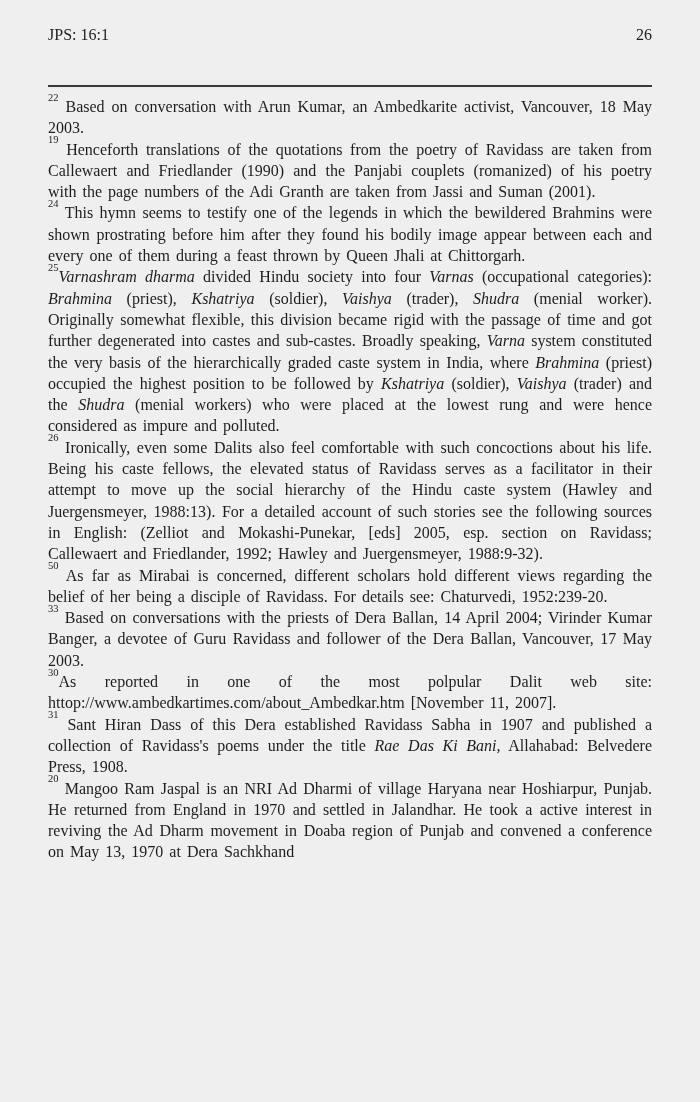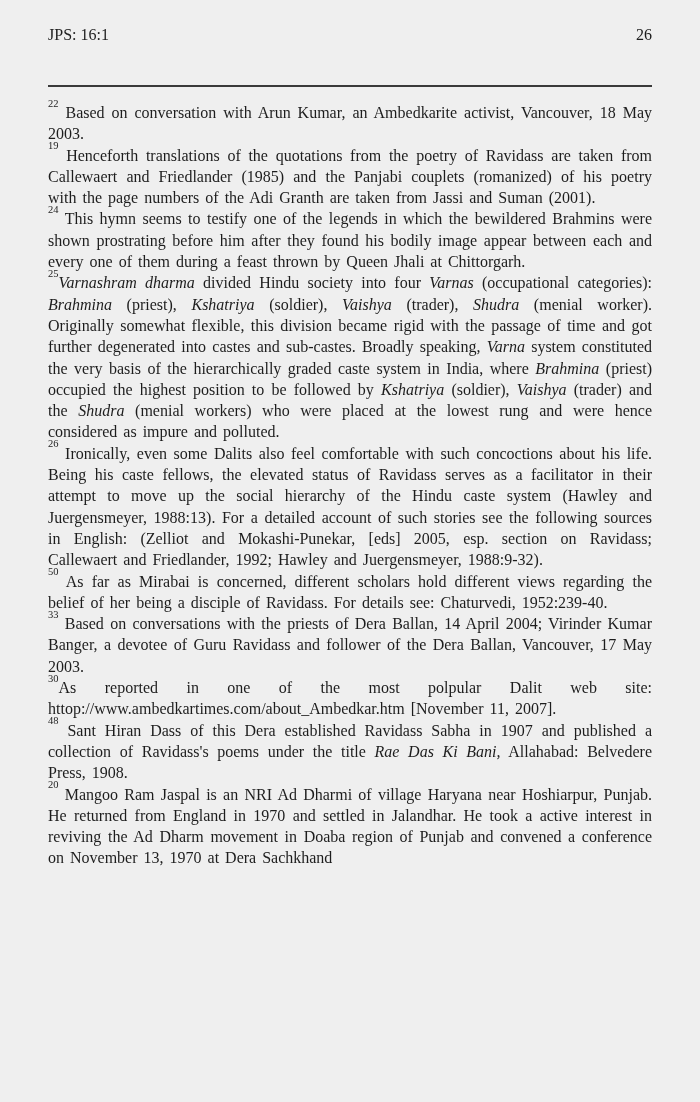--- a/index.html
+++ b/index.html
@@ -28,21 +28,21 @@
     font-size: 16px;
     line-height: 18px;
   }
   .separator {
     border: none;
     border-top: 2px solid #3a3a3a;
     margin: 41px 0 0 0;
     width: 100%;
   }
   .footnotes {
-    margin-top: 15px;
+    margin-top: 9px;
     font-size: 16px;
     line-height: 21.3px;
     word-spacing: 2px;
   }
   p.footnote {
     margin: 0;
     text-align: justify;
   }
   sup.fn-marker {
     font-size: 10.5px;
@@ -61,24 +61,24 @@
 
   <div class="page-header">
     <span>JPS: 16:1</span>
     <span>26</span>
   </div>
 
   <hr class="separator">
 
   <div class="footnotes">
       <p class="footnote"><sup class="fn-marker">22</sup><span> Based on conversation with Arun Kumar, an Ambedkarite activist, Vancouver, 18 May 2003.</span></p>
-      <p class="footnote"><sup class="fn-marker">19</sup><span> Henceforth translations of the quotations from the poetry of Ravidass are taken from Callewaert and Friedlander (1985) and the Panjabi couplets (romanized) of his poetry with the page numbers of the Adi Granth are taken from Jassi and Suman (2001).</span></p>
+      <p class="footnote"><sup class="fn-marker">19</sup><span> Henceforth translations of the quotations from the poetry of Ravidass are taken from Callewaert and Friedlander (1990) and the Panjabi couplets (romanized) of his poetry with the page numbers of the Adi Granth are taken from Jassi and Suman (2001).</span></p>
       <p class="footnote"><sup class="fn-marker">24</sup><span> This hymn seems to testify one of the legends in which the bewildered Brahmins were shown prostrating before him after they found his bodily image appear between each and every one of them during a feast thrown by Queen Jhali at Chittorgarh.</span></p>
       <p class="footnote"><sup class="fn-marker">25</sup><em class="fn-italic">Varnashram dharma</em><span> divided Hindu society into four </span><em class="fn-italic">Varnas</em><span> (occupational categories): </span><em class="fn-italic">Brahmina</em><span> (priest), </span><em class="fn-italic">Kshatriya</em><span> (soldier), </span><em class="fn-italic">Vaishya</em><span> (trader), </span><em class="fn-italic">Shudra</em><span> (menial worker). Originally somewhat flexible, this division became rigid with the passage of time and got further degenerated into castes and sub-castes. Broadly speaking, </span><em class="fn-italic">Varna</em><span> system constituted the very basis of the hierarchically graded caste system in India, where </span><em class="fn-italic">Brahmina</em><span> (priest) occupied the highest position to be followed by </span><em class="fn-italic">Kshatriya</em><span> (soldier), </span><em class="fn-italic">Vaishya</em><span> (trader) and the </span><em class="fn-italic">Shudra</em><span> (menial workers) who were placed at the lowest rung and were hence considered as impure and polluted.</span></p>
       <p class="footnote"><sup class="fn-marker">26</sup><span> Ironically, even some Dalits also feel comfortable with such concoctions about his life. Being his caste fellows, the elevated status of Ravidass serves as a facilitator in their attempt to move up the social hierarchy of the Hindu caste system (Hawley and Juergensmeyer, 1988:13). For a detailed account of such stories see the following sources in English: (Zelliot and Mokashi-Punekar, [eds] 2005, esp. section on Ravidass; Callewaert and Friedlander, 1992; Hawley and Juergensmeyer, 1988:9-32).</span></p>
-      <p class="footnote"><sup class="fn-marker">50</sup><span> As far as Mirabai is concerned, different scholars hold different views regarding the belief of her being a disciple of Ravidass. For details see: Chaturvedi, 1952:239-40.</span></p>
+      <p class="footnote"><sup class="fn-marker">50</sup><span> As far as Mirabai is concerned, different scholars hold different views regarding the belief of her being a disciple of Ravidass. For details see: Chaturvedi, 1952:239-20.</span></p>
       <p class="footnote"><sup class="fn-marker">33</sup><span> Based on conversations with the priests of Dera Ballan, 14 April 2004; Virinder Kumar Banger, a devotee of Guru Ravidass and follower of the Dera Ballan, Vancouver, 17 May 2003.</span></p>
       <p class="footnote"><sup class="fn-marker">30</sup><span>As reported in one of the most polpular Dalit web site: httop://www.ambedkartimes.com/about_Ambedkar.htm [November 11, 2007].</span></p>
-      <p class="footnote"><sup class="fn-marker">48</sup><span> Sant Hiran Dass of this Dera established Ravidass Sabha in 1907 and published a collection of Ravidass's poems under the title </span><em class="fn-italic">Rae Das Ki Bani,</em><span> Allahabad: Belvedere Press, 1908.</span></p>
-      <p class="footnote"><sup class="fn-marker">20</sup><span> Mangoo Ram Jaspal is an NRI Ad Dharmi of village Haryana near Hoshiarpur, Punjab. He returned from England in 1970 and settled in Jalandhar. He took a active interest in reviving the Ad Dharm movement in Doaba region of Punjab and convened a conference on November 13, 1970 at Dera Sachkhand</span></p>
+      <p class="footnote"><sup class="fn-marker">31</sup><span> Sant Hiran Dass of this Dera established Ravidass Sabha in 1907 and published a collection of Ravidass's poems under the title </span><em class="fn-italic">Rae Das Ki Bani,</em><span> Allahabad: Belvedere Press, 1908.</span></p>
+      <p class="footnote"><sup class="fn-marker">20</sup><span> Mangoo Ram Jaspal is an NRI Ad Dharmi of village Haryana near Hoshiarpur, Punjab. He returned from England in 1970 and settled in Jalandhar. He took a active interest in reviving the Ad Dharm movement in Doaba region of Punjab and convened a conference on May 13, 1970 at Dera Sachkhand</span></p>
     </div>
 
 </div>
 
 </body></html>

